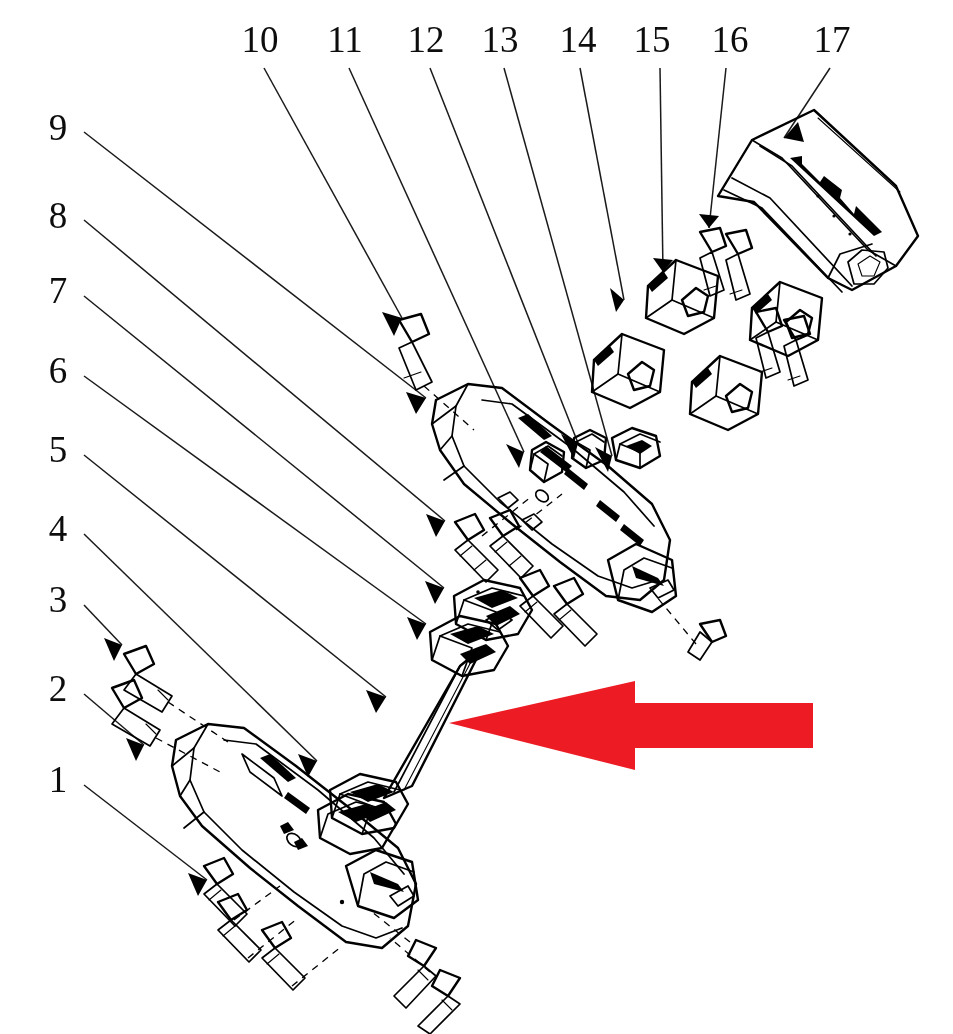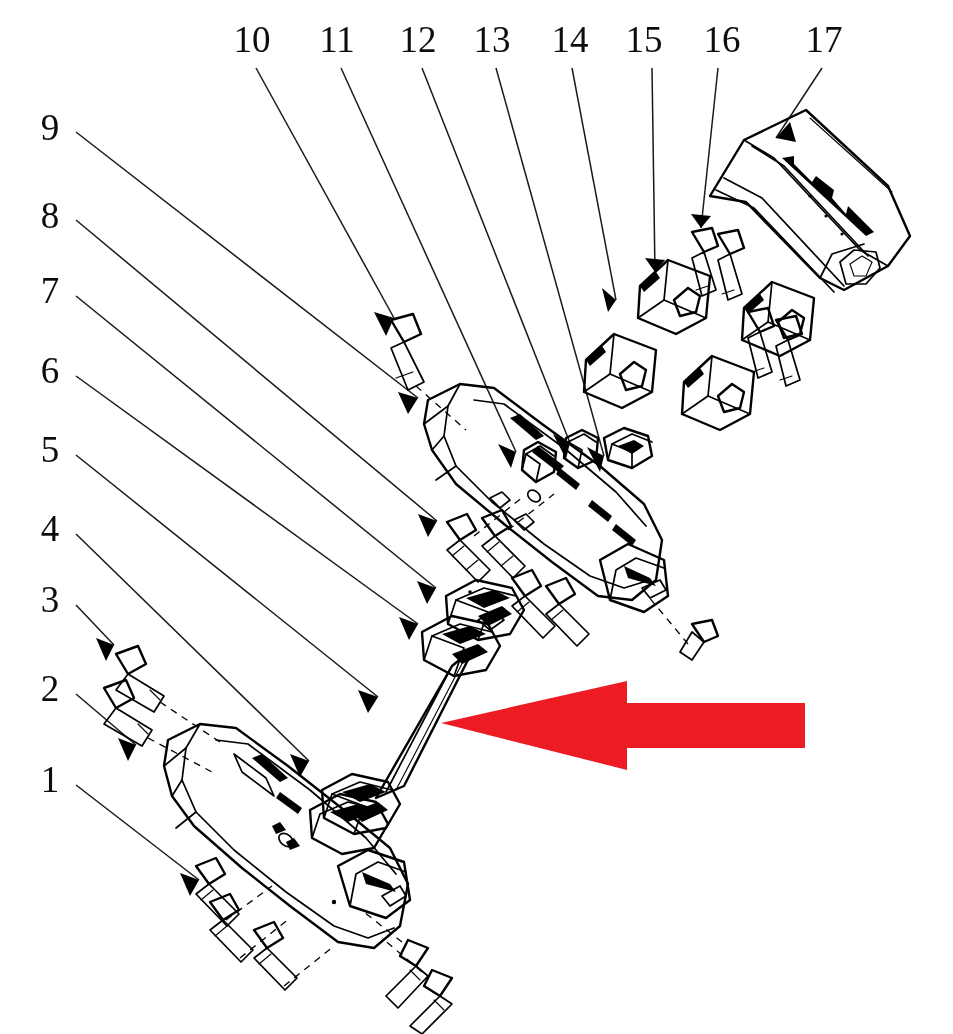--- a/index.html
+++ b/index.html
@@ -1,18 +1,18 @@
 <!DOCTYPE html>
 <html><head>
 <meta charset="utf-8">
 <style>
   html,body{margin:0;padding:0;background:#ffffff;}
   body{width:953px;height:1034px;position:relative;overflow:hidden;
        font-family:"Liberation Serif","DejaVu Serif",serif;}
-  #stage{position:absolute;left:4px;top:0;width:889px;height:1034px;background:#fff;}
+  #stage{position:absolute;left:12px;top:0;width:889px;height:1034px;background:#fff;}
   #stage svg{position:absolute;left:0;top:0;width:953px;height:1034px;display:block;}
   .callout{font-family:"Liberation Serif","DejaVu Serif",serif;font-size:37px;fill:#0d0d0d;}
   .leader{stroke:#1a1a1a;stroke-width:1.5;fill:none;}
   .lw{stroke:#000;stroke-width:2.4;fill:none;stroke-linejoin:round;stroke-linecap:round;}
   .lm{stroke:#000;stroke-width:1.7;fill:none;stroke-linejoin:round;stroke-linecap:round;}
   .ln{stroke:#000;stroke-width:1.1;fill:none;stroke-linejoin:round;stroke-linecap:round;}
   .fill{fill:#000;stroke:none;}
   .dash{stroke:#000;stroke-width:1.3;fill:none;stroke-dasharray:7 6;}
   .ahead{fill:#000;stroke:none;}
 </style>

